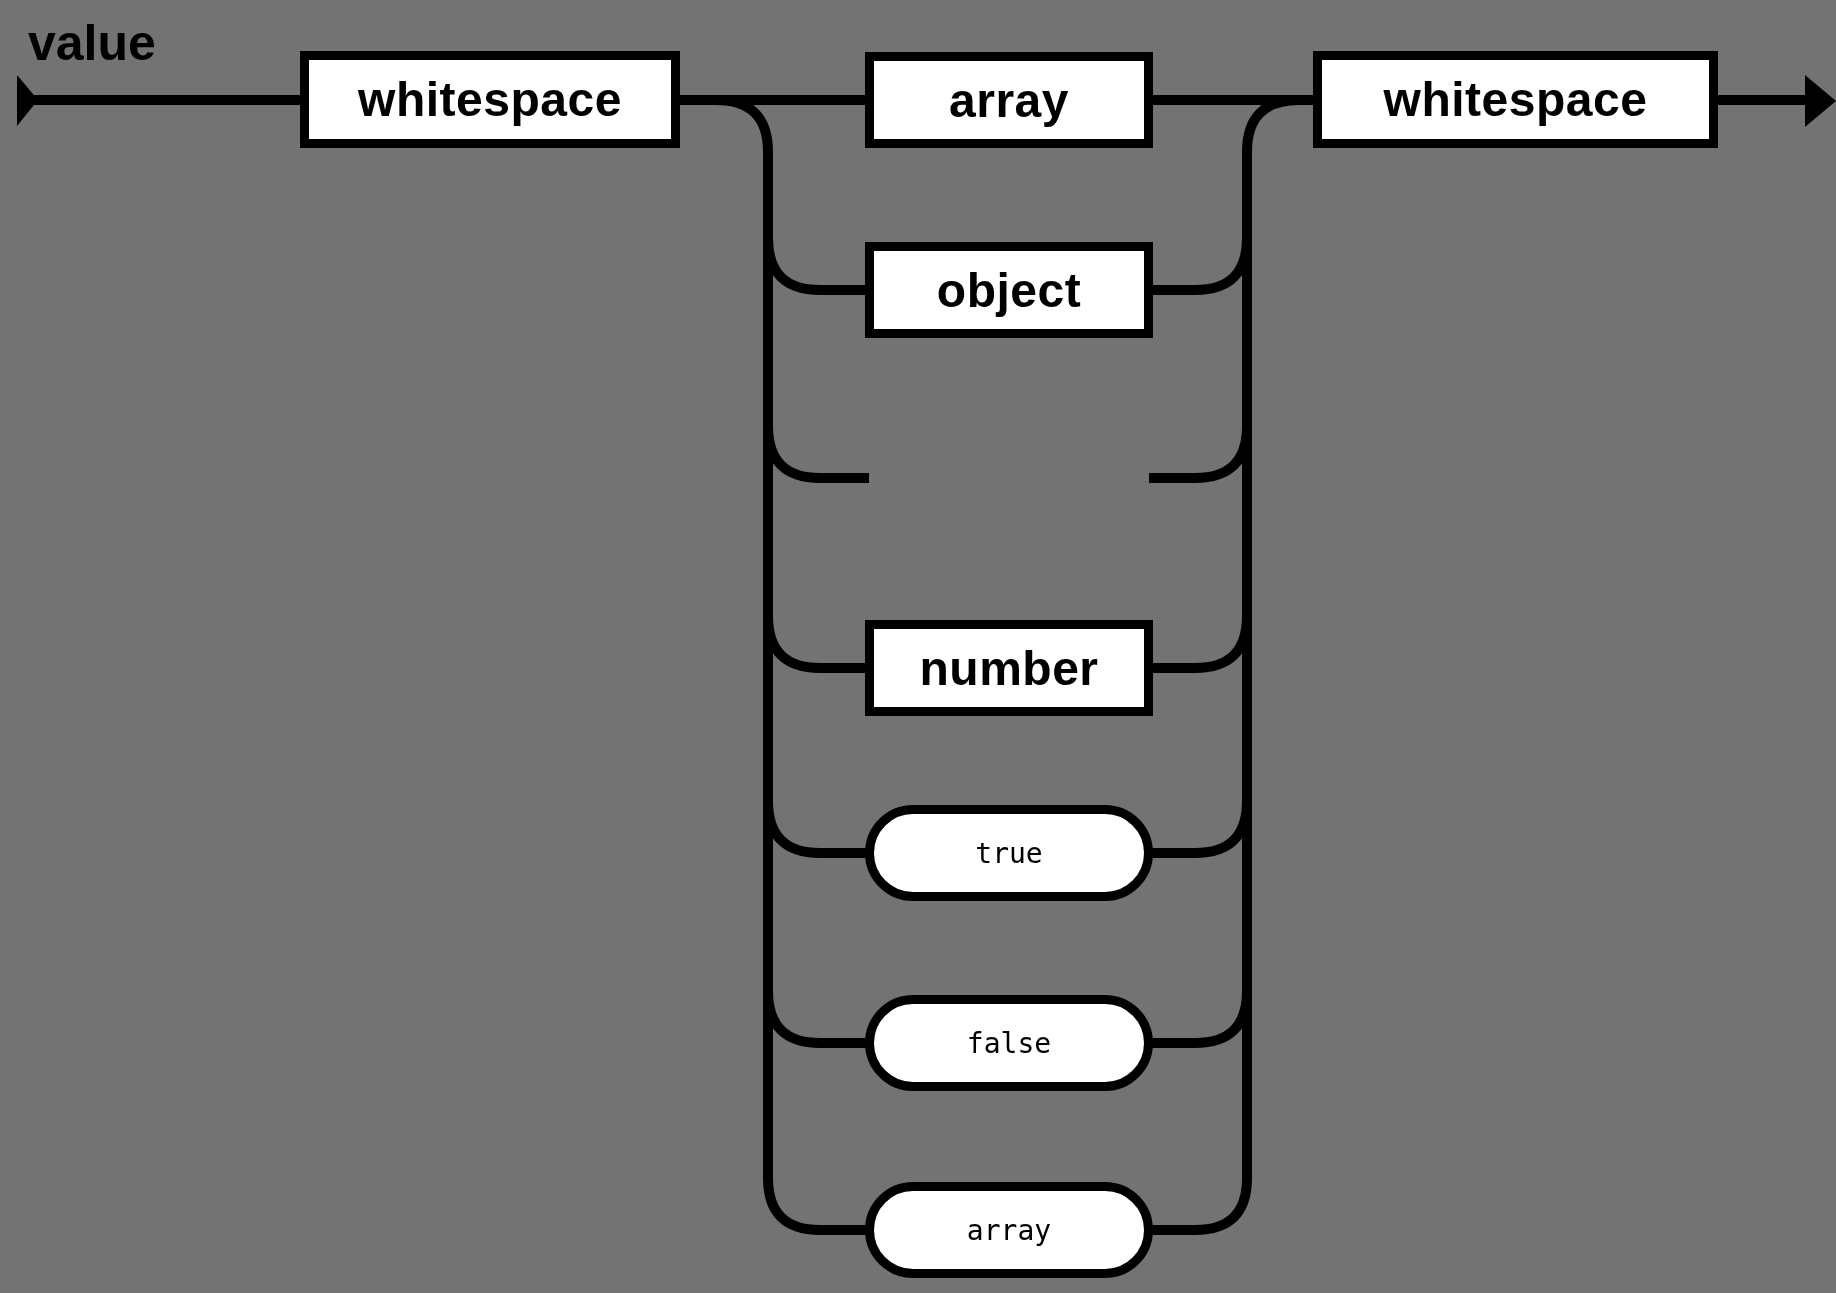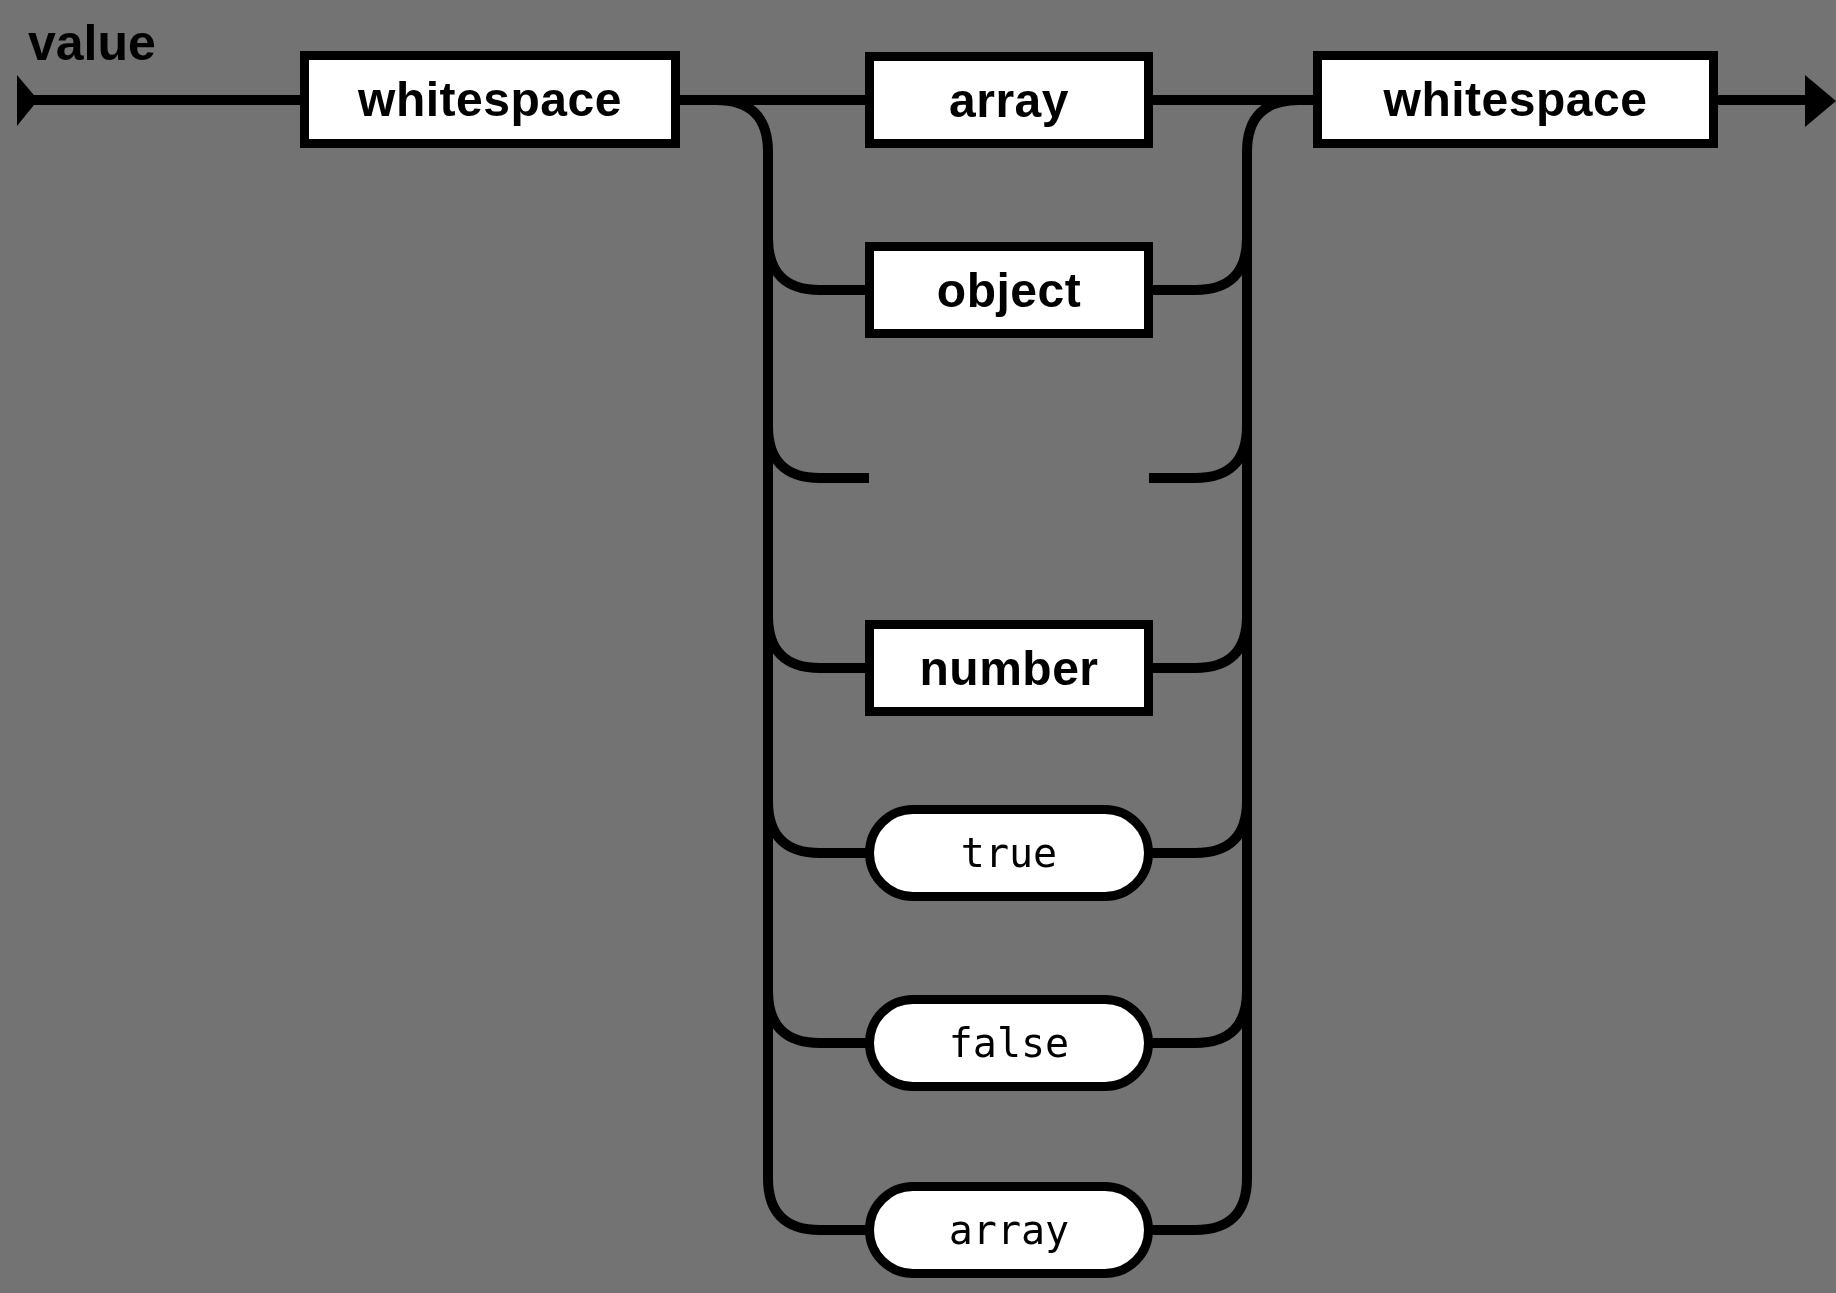--- a/index.html
+++ b/index.html
@@ -25,21 +25,21 @@
     justify-content: center;
     font-weight: 700;
     font-size: 48px;
     letter-spacing: 0.5px;
     white-space: nowrap;
   }
   .node.pill {
     border-radius: 48px;
     font-family: "DejaVu Sans Mono", monospace;
     font-weight: 400;
-    font-size: 40px;
+    font-size: 28px;
     letter-spacing: 0;
   }
   .rule-name {
     position: absolute;
     left: 28px;
     top: 14px;
     font-size: 50px;
     font-weight: 700;
   }
 </style>

